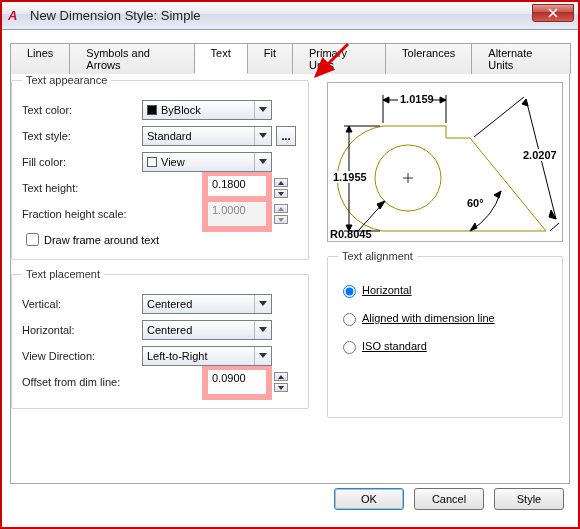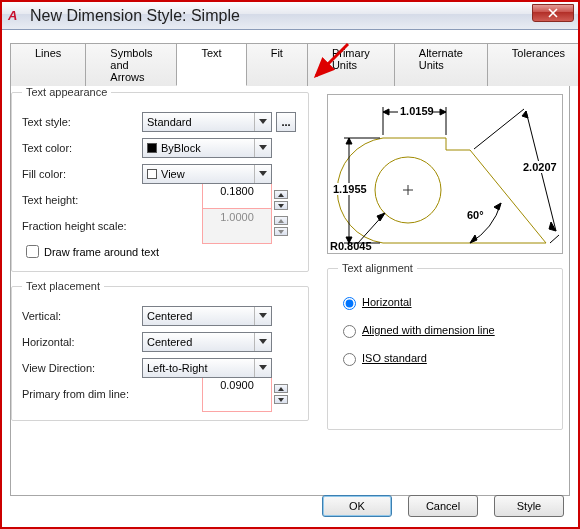--- a/index.html
+++ b/index.html
@@ -26,21 +26,21 @@
   .titlebar .app-icon {
     width: 16px; height: 16px;
     color: #c8102e;
     font-weight: bold;
     font-family: Arial;
     font-size: 13px;
     font-style: italic;
     margin-right: 6px;
   }
   .titlebar .title {
-    font-size: 16px;
+    font-size: 13px;
     color: #222;
   }
   .close-btn {
     position: absolute;
     right: 4px; top: 2px;
     width: 42px; height: 18px;
     background: linear-gradient(to bottom, #e49a95, #c9524c 45%, #b22f28 46%, #cf5b53);
     border: 1px solid #8a2a23;
     border-radius: 0 0 3px 3px;
     display: flex;
@@ -54,21 +54,21 @@
     top: 28px; left: 0; right: 0; bottom: 0;
     background: #fff;
     padding: 8px;
   }
   .tabs {
     display: flex;
     border-bottom: 1px solid #a7a7a7;
     margin-top: 4px;
   }
   .tab {
-    padding: 3px 24px;
+    padding: 3px 16px;
     border: 1px solid #a7a7a7;
     border-bottom: none;
     background: linear-gradient(to bottom, #f7f7f7, #eaeaea);
     margin-right: -1px;
     font-size: 11px;
     position: relative;
     top: 1px;
     cursor: pointer;
   }
   .tab.active {
@@ -132,24 +132,24 @@
     display: flex; align-items: center; justify-content: center;
     font-weight: bold;
     cursor: pointer;
   }
   .spinner {
     display: flex; align-items: center;
     width: 86px; height: 20px;
   }
   .spinner .num {
     flex: 1;
-    border: 1px solid #fca5a5;
+    border: 6px solid #fca5a5;
     height: 36px;
     padding: 2px 4px;
-    text-align: center;
+    text-align: left;
     background: #fff;
     font-size: 11px;
   }
   .spinner.disabled .num { background: #f3f3f3; color: #8a8a8a; }
   .spinner .spins { display: flex; flex-direction: column; margin-left: 2px; }
   .spinner .sp {
     width: 14px; height: 9px;
     border: 1px solid #8c8c8c;
     background: linear-gradient(to bottom, #f4f6fb, #dbe1ee);
     display: flex; align-items: center; justify-content: center;
@@ -182,23 +182,23 @@
   .preview svg { position: absolute; top: 0; left: 0; }
   .radio-row {
     display: flex; align-items: center;
     margin: 12px 0;
     text-decoration: underline;
   }
   .radio-row input { margin-right: 6px; }
   .btn-row {
     position: absolute;
     right: 14px;
-    bottom: 10px;
-    display: flex;
-    gap: 16px;
+    bottom: 17px;
+    display: flex;
+    gap: 10px;
   }
   .btn {
     min-width: 70px; height: 22px;
     border: 1px solid #707070;
     background: linear-gradient(to bottom, #f9f9f9, #e2e2e2);
     border-radius: 3px;
     padding: 0 14px;
     display: flex; align-items: center; justify-content: center;
     cursor: pointer;
     font-size: 11px;
@@ -228,54 +228,54 @@
   </div>
 </div>
 
 <div class="client">
   <div class="tabs">
     <div class="tab">Lines</div>
     <div class="tab">Symbols and Arrows</div>
     <div class="tab active">Text</div>
     <div class="tab">Fit</div>
     <div class="tab">Primary Units</div>
+    <div class="tab">Tolerances</div>
     <div class="tab">Alternate Units</div>
-    <div class="tab">Tolerances</div>
   </div>
 
   <div class="tab-body">
 
     <div class="left-col">
       <fieldset>
         <legend>Text appearance</legend>
 
         <div class="row">
-          <span class="lbl">Text style:</span>
-          <div class="dd">
-            <span class="val">Standard</span>
-            <span class="arrow">
-                <svg viewBox="0 0 8 6">
-                  <path d="M0 0 L8 0 L4 5 Z" fill="#333"></path>
-                </svg>
-              </span>
-          </div>
-          <div class="ellipsis-btn">...</div>
-        </div>
-
-        <div class="row">
           <span class="lbl">Text color:</span>
           <div class="dd">
             <span class="swatch black"></span>
             <span class="val">ByBlock</span>
             <span class="arrow">
                 <svg viewBox="0 0 8 6">
                   <path d="M0 0 L8 0 L4 5 Z" fill="#333"></path>
                 </svg>
               </span>
           </div>
+        </div>
+
+        <div class="row">
+          <span class="lbl">Text style:</span>
+          <div class="dd">
+            <span class="val">Standard</span>
+            <span class="arrow">
+                <svg viewBox="0 0 8 6">
+                  <path d="M0 0 L8 0 L4 5 Z" fill="#333"></path>
+                </svg>
+              </span>
+          </div>
+          <div class="ellipsis-btn">...</div>
         </div>
 
         <div class="row">
           <span class="lbl">Fill color:</span>
           <div class="dd">
             <span class="swatch none"></span>
             <span class="val">View</span>
             <span class="arrow">
                 <svg viewBox="0 0 8 6">
                   <path d="M0 0 L8 0 L4 5 Z" fill="#333"></path>
@@ -361,21 +361,21 @@
             <span class="val">Left-to-Right</span>
             <span class="arrow">
                 <svg viewBox="0 0 8 6">
                   <path d="M0 0 L8 0 L4 5 Z" fill="#333"></path>
                 </svg>
               </span>
           </div>
         </div>
 
         <div class="row">
-          <span class="lbl" style="width:180px">Primary from dim line:</span>
+          <span class="lbl" style="width:180px">Offset from dim line:</span>
           <div class="spinner">
             <div class="num">0.0900</div>
             <div class="spins">
               <div class="sp">
                   <svg viewBox="0 0 6 4">
                     <path d="M3 0 L6 4 L0 4 Z" fill="#333"></path>
                   </svg>
                 </div>
               <div class="sp">
                   <svg viewBox="0 0 6 4">

